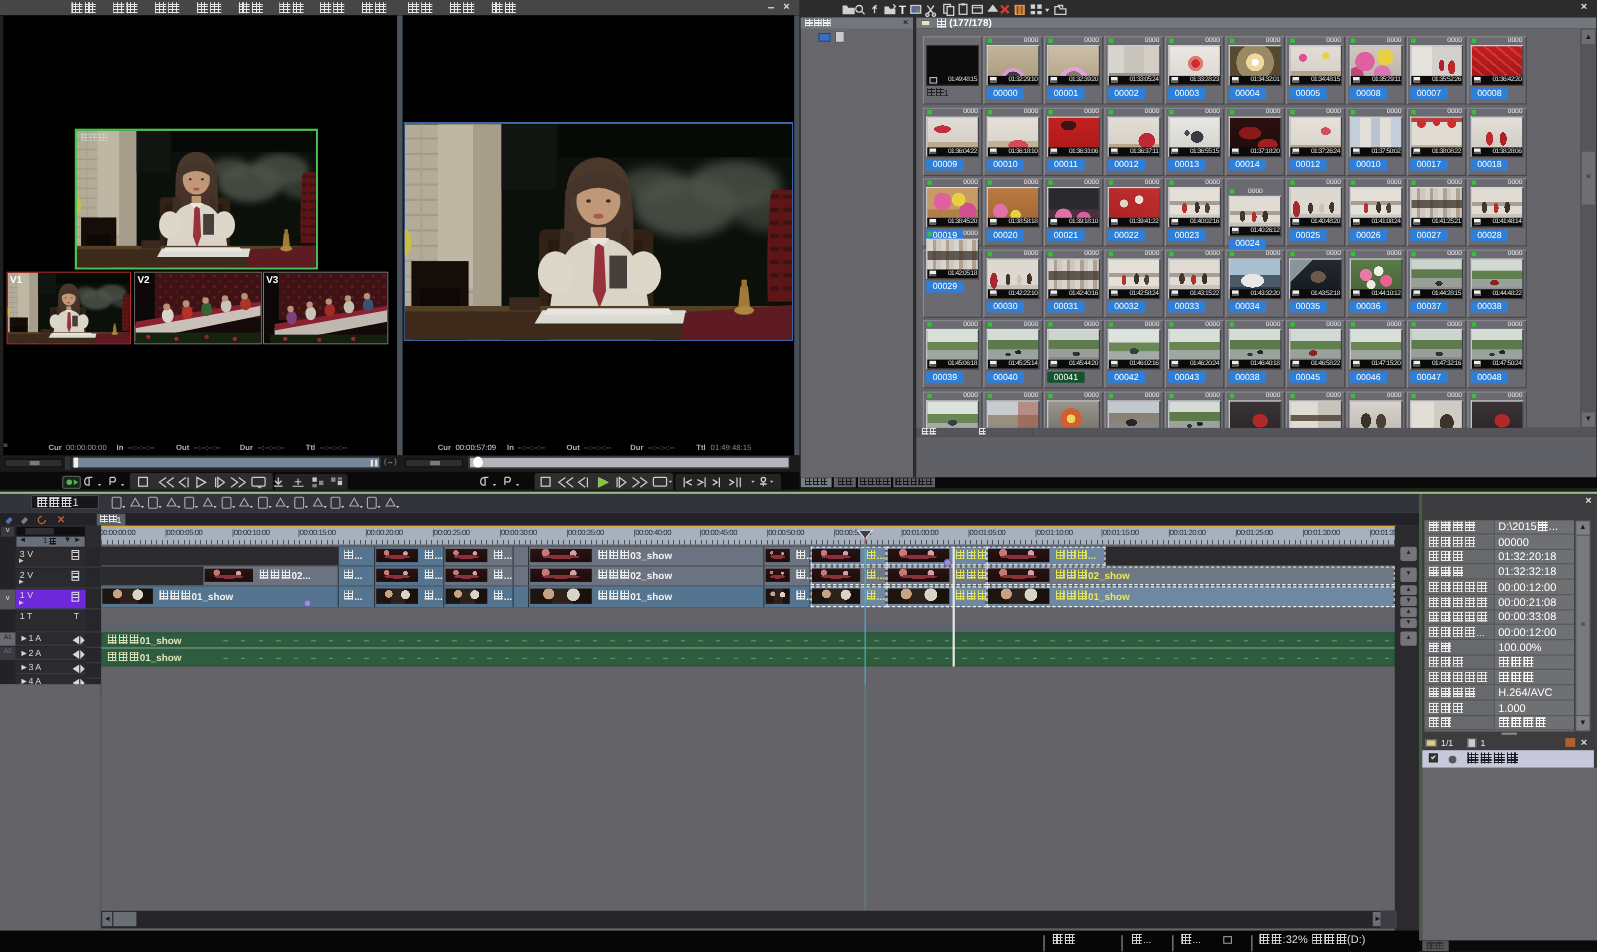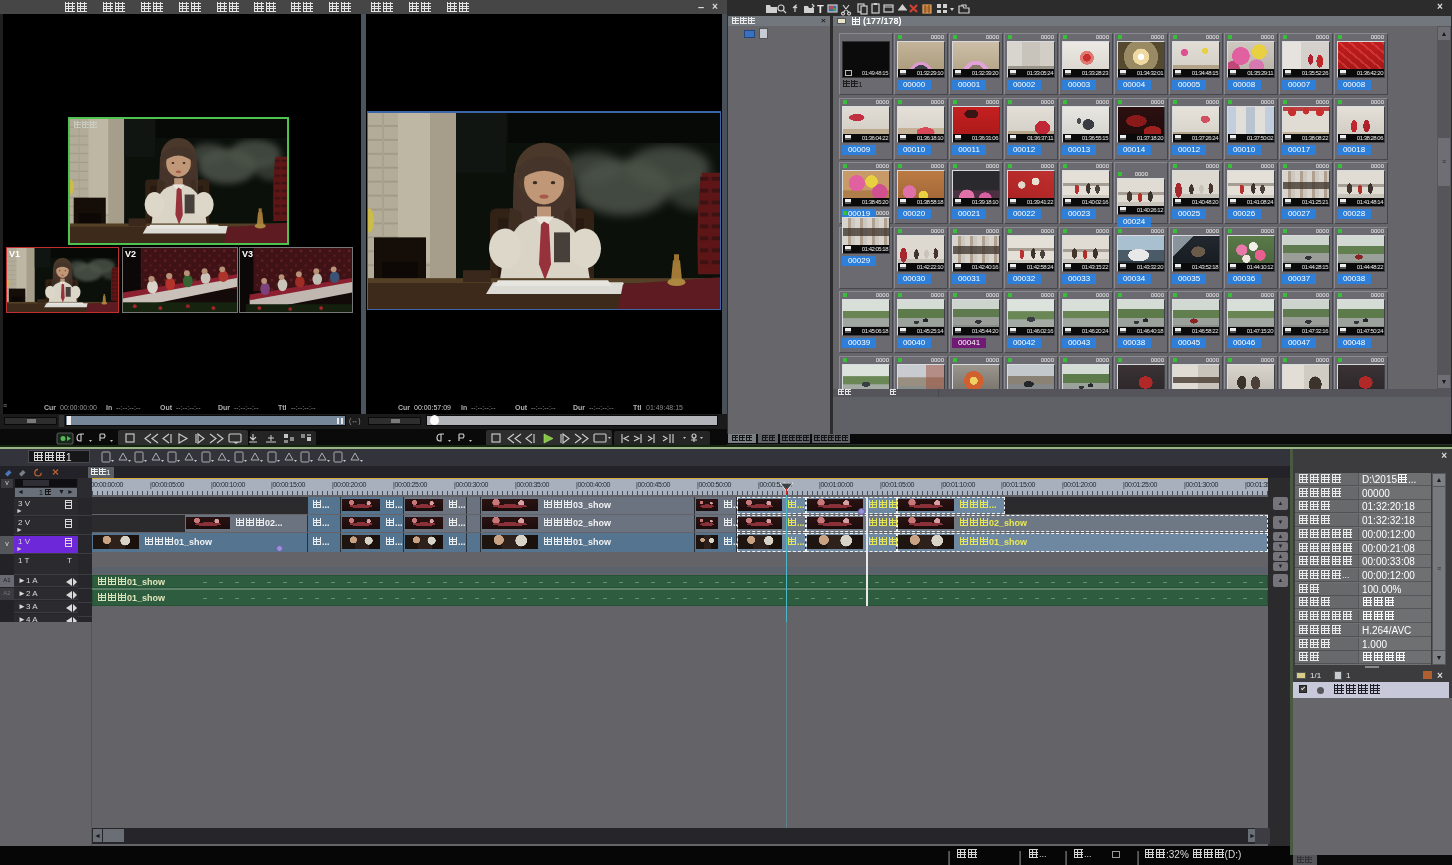--- a/index.html
+++ b/index.html
@@ -863,21 +863,21 @@
 <div class="abs" style="left:116px;top:265px;width:54px;height:62px;background:#6b6a70;border-top:1px solid #8a8a92;border-left:1px solid #8a8a92;border-right:1px solid #46464c;border-bottom:1px solid #46464c"></div>
         <div class="abs" style="left:119px;top:267px;width:48px;height:56px">
           <div class="abs" style="left:1px;top:0;width:4px;height:4px;background:#35c035"></div>
           <div class="abs" style="right:1px;top:-1px;color:#f0f0f0;font-size:6px">0000</div>
           <div class="abs" style="left:0;top:6px;width:48px;height:37px;border-top:1px solid #d8dbde;border-left:1px solid #d8dbde;border-right:1px solid #3e4246;border-bottom:1px solid #3e4246;background:radial-gradient(ellipse 12% 10% at 55% 62%,#2e3236 0 60%,rgba(0,0,0,0) 61%),linear-gradient(#cdd4cd 0 25%,#5f7a4e 26% 48%,#999e99 49% 70%,#8a8e8a 71%)">
             <div class="abs" style="left:0;bottom:0;width:46px;height:8px;background:#0a0a0a">
               <div class="abs" style="left:2px;top:1px;width:6px;height:5px;background:#eee;box-shadow:inset 0 -2px 0 #555"></div>
               <div class="abs" style="right:1px;top:1px;color:#e8e8e8;font-size:6px;letter-spacing:-.5px">01:45:44:20</div>
             </div>
           </div>
-          <div class="abs" style="left:0;top:45px;width:34px;height:10px;background:#701a75;color:#fff;font-size:8px;text-align:center">00041</div>
+          <div class="abs" style="left:0;top:45px;width:34px;height:10px;background:#14532d;color:#fff;font-size:8px;text-align:center">00041</div>
         </div>
 <div class="abs" style="left:171px;top:265px;width:54px;height:62px;background:#6b6a70;border-top:1px solid #8a8a92;border-left:1px solid #8a8a92;border-right:1px solid #46464c;border-bottom:1px solid #46464c"></div>
         <div class="abs" style="left:174px;top:267px;width:48px;height:56px">
           <div class="abs" style="left:1px;top:0;width:4px;height:4px;background:#35c035"></div>
           <div class="abs" style="right:1px;top:-1px;color:#f0f0f0;font-size:6px">0000</div>
           <div class="abs" style="left:0;top:6px;width:48px;height:37px;border-top:1px solid #d8dbde;border-left:1px solid #d8dbde;border-right:1px solid #3e4246;border-bottom:1px solid #3e4246;background:radial-gradient(ellipse 16% 14% at 50% 55%,#3a3e44 0 55%,rgba(0,0,0,0) 56%),linear-gradient(#dce2dc 0 32%,#6a8756 33% 55%,#a4aaa4 56% 78%,#92968e 79%)">
             <div class="abs" style="left:0;bottom:0;width:46px;height:8px;background:#0a0a0a">
               <div class="abs" style="left:2px;top:1px;width:6px;height:5px;background:#eee;box-shadow:inset 0 -2px 0 #555"></div>
               <div class="abs" style="right:1px;top:1px;color:#e8e8e8;font-size:6px;letter-spacing:-.5px">01:46:02:16</div>
             </div>

